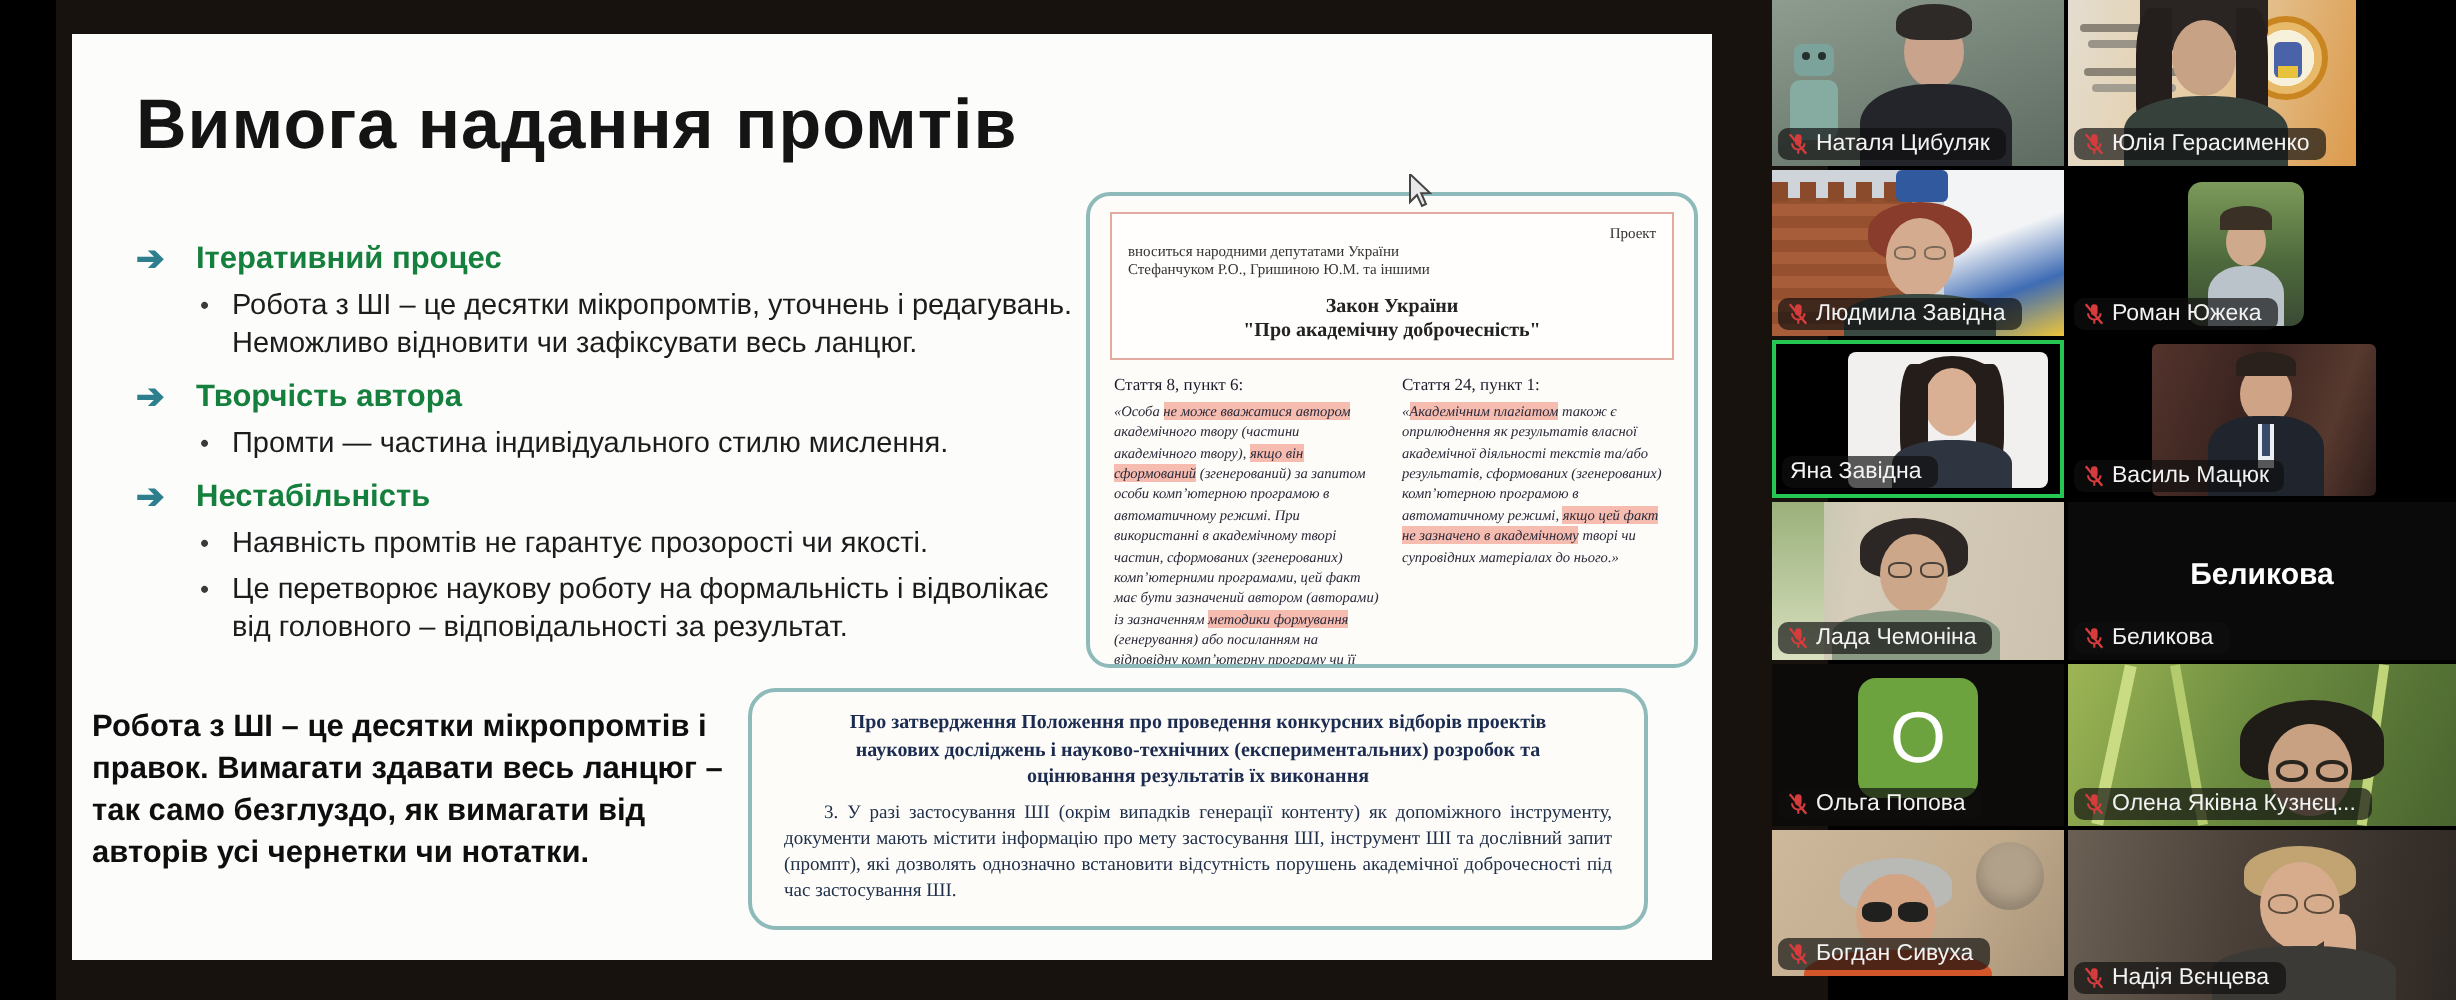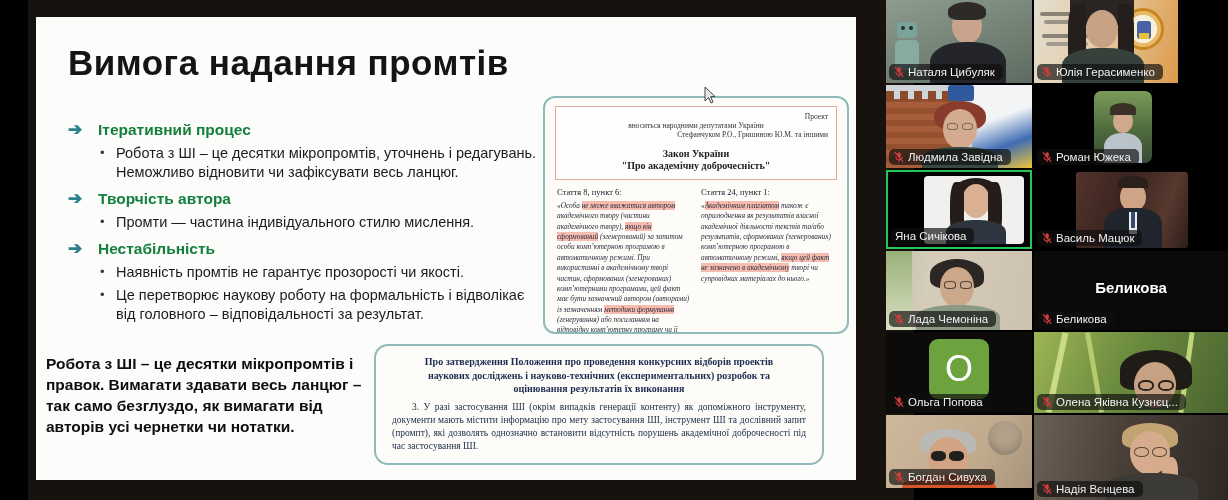--- a/index.html
+++ b/index.html
@@ -79,22 +79,22 @@
       </div>
       <div class="sub">Наявність промтів не гарантує прозорості чи якості.</div>
       <div class="sub">Це перетворює наукову роботу на формальність і відволікає від головного – відповідальності за результат.</div>
     </div>
 
     <div class="bottom-note">Робота з ШІ – це десятки мікропромтів і правок. Вимагати здавати весь ланцюг – так само безглуздо, як вимагати від авторів усі чернетки чи нотатки.</div>
 
     <div class="law-box">
       <div class="law-header">
         <div class="law-proekt">Проект</div>
-        <div class="law-hline" style="text-align:center">вноситься народними депутатами України</div>
-        <div class="law-hline" style="text-align:right">Стефанчуком Р.О., Гришиною Ю.М. та іншими</div>
+        <div class="law-hline" style="text-align:left">вноситься народними депутатами України</div>
+        <div class="law-hline" style="text-align:left">Стефанчуком Р.О., Гришиною Ю.М. та іншими</div>
         <div class="law-title">Закон України</div>
         <div class="law-title" style="margin-top:1px">"Про академічну доброчесність"</div>
       </div>
       <div class="law-cols">
         <div class="law-col">
           <h4>Стаття 8, пункт 6:</h4>
           <div class="law-quote"><span>«Особа </span><span class="hl">не може вважатися автором</span><span> академічного твору (частини академічного твору), </span><span class="hl">якщо він сформований</span><span> (згенерований) за запитом особи комп’ютерною програмою в автоматичному режимі. При використанні в академічному творі частин, сформованих (згенерованих) комп’ютерними програмами, цей факт має бути зазначений автором (авторами) із зазначенням </span><span class="hl">методики формування</span><span> (генерування) або посиланням на відповідну комп’ютерну програму чи її опис.»</span></div>
         </div>
         <div class="law-col">
           <h4>Стаття 24, пункт 1:</h4>
@@ -204,21 +204,21 @@
 
 <div class="tile active" style="left:886px;top:170px;width:146px;height:79px;">
   <div style="position:absolute;left:36px;top:4px;width:100px;height:68px;border-radius:4px;background:#f2f0ee;overflow:hidden;">
     <div style="position:absolute;left:30px;top:2px;width:44px;height:26px;background:#241d1a;border-radius:50% 50% 20% 20%;"></div>
     <div class="head" style="position:absolute;left:38px;top:8px;width:28px;height:34px;background:#d9b094;border-radius:50%;"></div>
     <div style="position:absolute;left:26px;top:6px;width:14px;height:52px;background:#241d1a;border-radius:40% 0 0 30%;"></div>
     <div style="position:absolute;left:64px;top:6px;width:14px;height:52px;background:#241d1a;border-radius:0 40% 30% 0;"></div>
     <div style="position:absolute;left:22px;top:44px;width:60px;height:26px;background:#2e3440;border-radius:45% 45% 0 0;"></div>
   </div>
   <div class="name-tag">
-    <span class="nm">Яна Сичікова</span>
+    <span class="nm">Яна Завідна</span>
   </div>
 </div>
 
 <div class="tile" style="left:1034px;top:170px;width:194px;height:79px;">
   <div style="position:absolute;left:42px;top:2px;width:112px;height:76px;background:linear-gradient(110deg,#54332c 0%,#3a2420 40%,#57392e 75%,#2e1d1a 100%);overflow:hidden;border-radius:3px;">
     <div class="head" style="position:absolute;left:44px;top:10px;width:26px;height:30px;background:#cfa386;border-radius:50%;"></div>
     <div style="position:absolute;left:42px;top:4px;width:30px;height:12px;background:#2a211c;border-radius:50% 50% 0 0;"></div>
     <div style="position:absolute;left:28px;top:36px;width:58px;height:40px;background:#20242c;border-radius:40% 40% 0 0;"></div>
     <div style="position:absolute;left:53px;top:40px;width:8px;height:22px;background:#eceff2;"></div>
     <div style="position:absolute;left:55px;top:40px;width:4px;height:16px;background:#3a4a6a;"></div>

